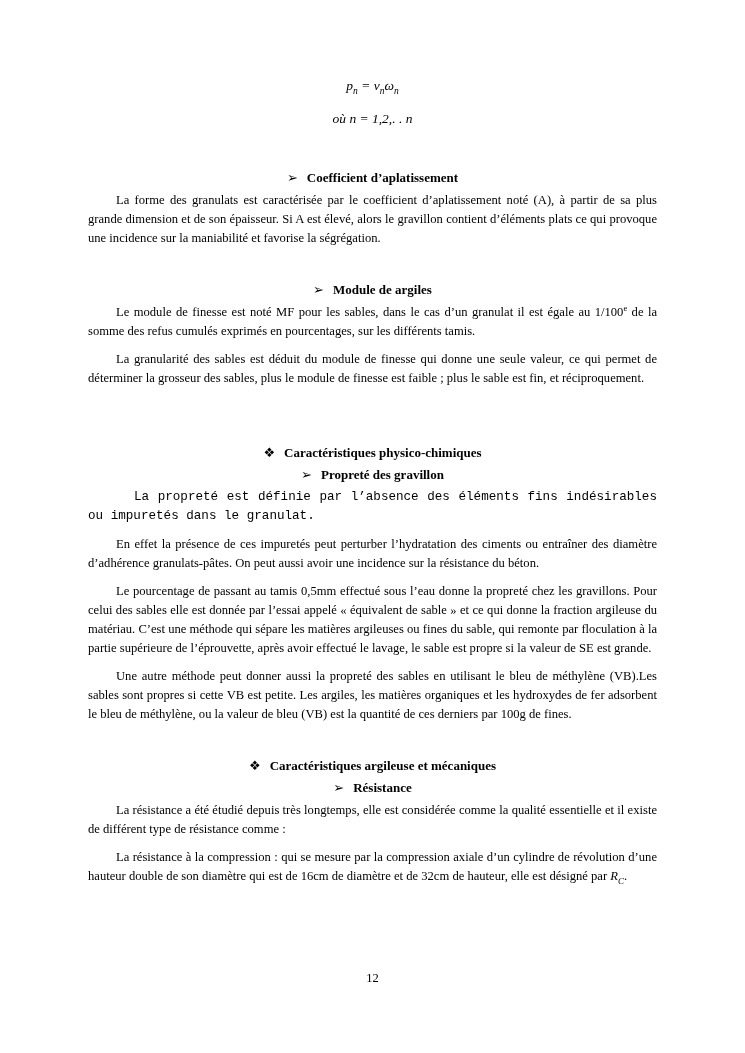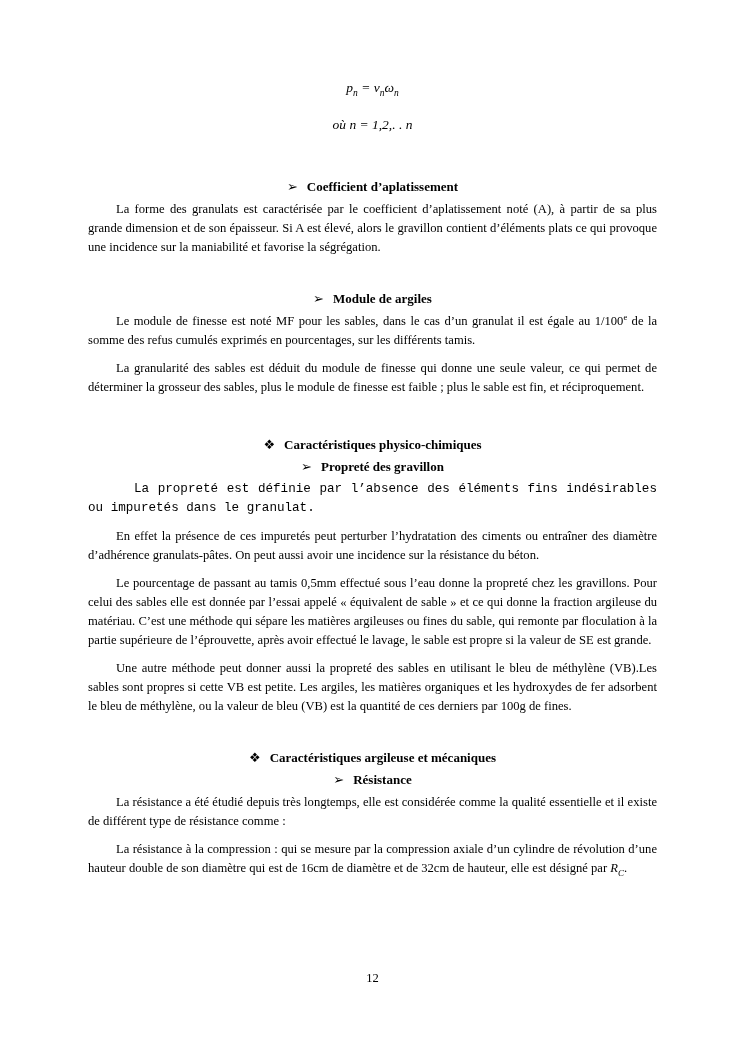--- a/index.html
+++ b/index.html
@@ -17,40 +17,40 @@
     overflow: hidden;
     box-sizing: border-box;
   }
   .content {
     padding: 72px 88px 0 88px;
   }
   .formula {
     text-align: center;
     font-style: italic;
     font-size: 13.5px;
-    line-height: 32px;
+    line-height: 27px;
   }
   .formula sub {
     font-size: 9.5px;
   }
   .heading {
     font-weight: bold;
     text-align: center;
     font-size: 13px;
     line-height: 17px;
     margin: 0 0 5px 0;
   }
   .heading .bullet {
     display: inline-block;
     margin-right: 9px;
     font-weight: normal;
   }
   .mt-first   { margin-top: 37px; }
   .mt-section { margin-top: 33px; }
-  .mt-big     { margin-top: 39px; }
+  .mt-big     { margin-top: 56px; }
   .sub-heading { margin-top: 2px; }
   .para {
     margin: 0 0 9px 0;
     text-align: justify;
     text-indent: 28px;
     font-size: 12.6px;
     line-height: 19px;
   }
   .para.indent-lg { text-indent: 46px; font-family: Liberation Mono, monospace; }
   .para sup { font-size: 8.5px; line-height: 0; }

